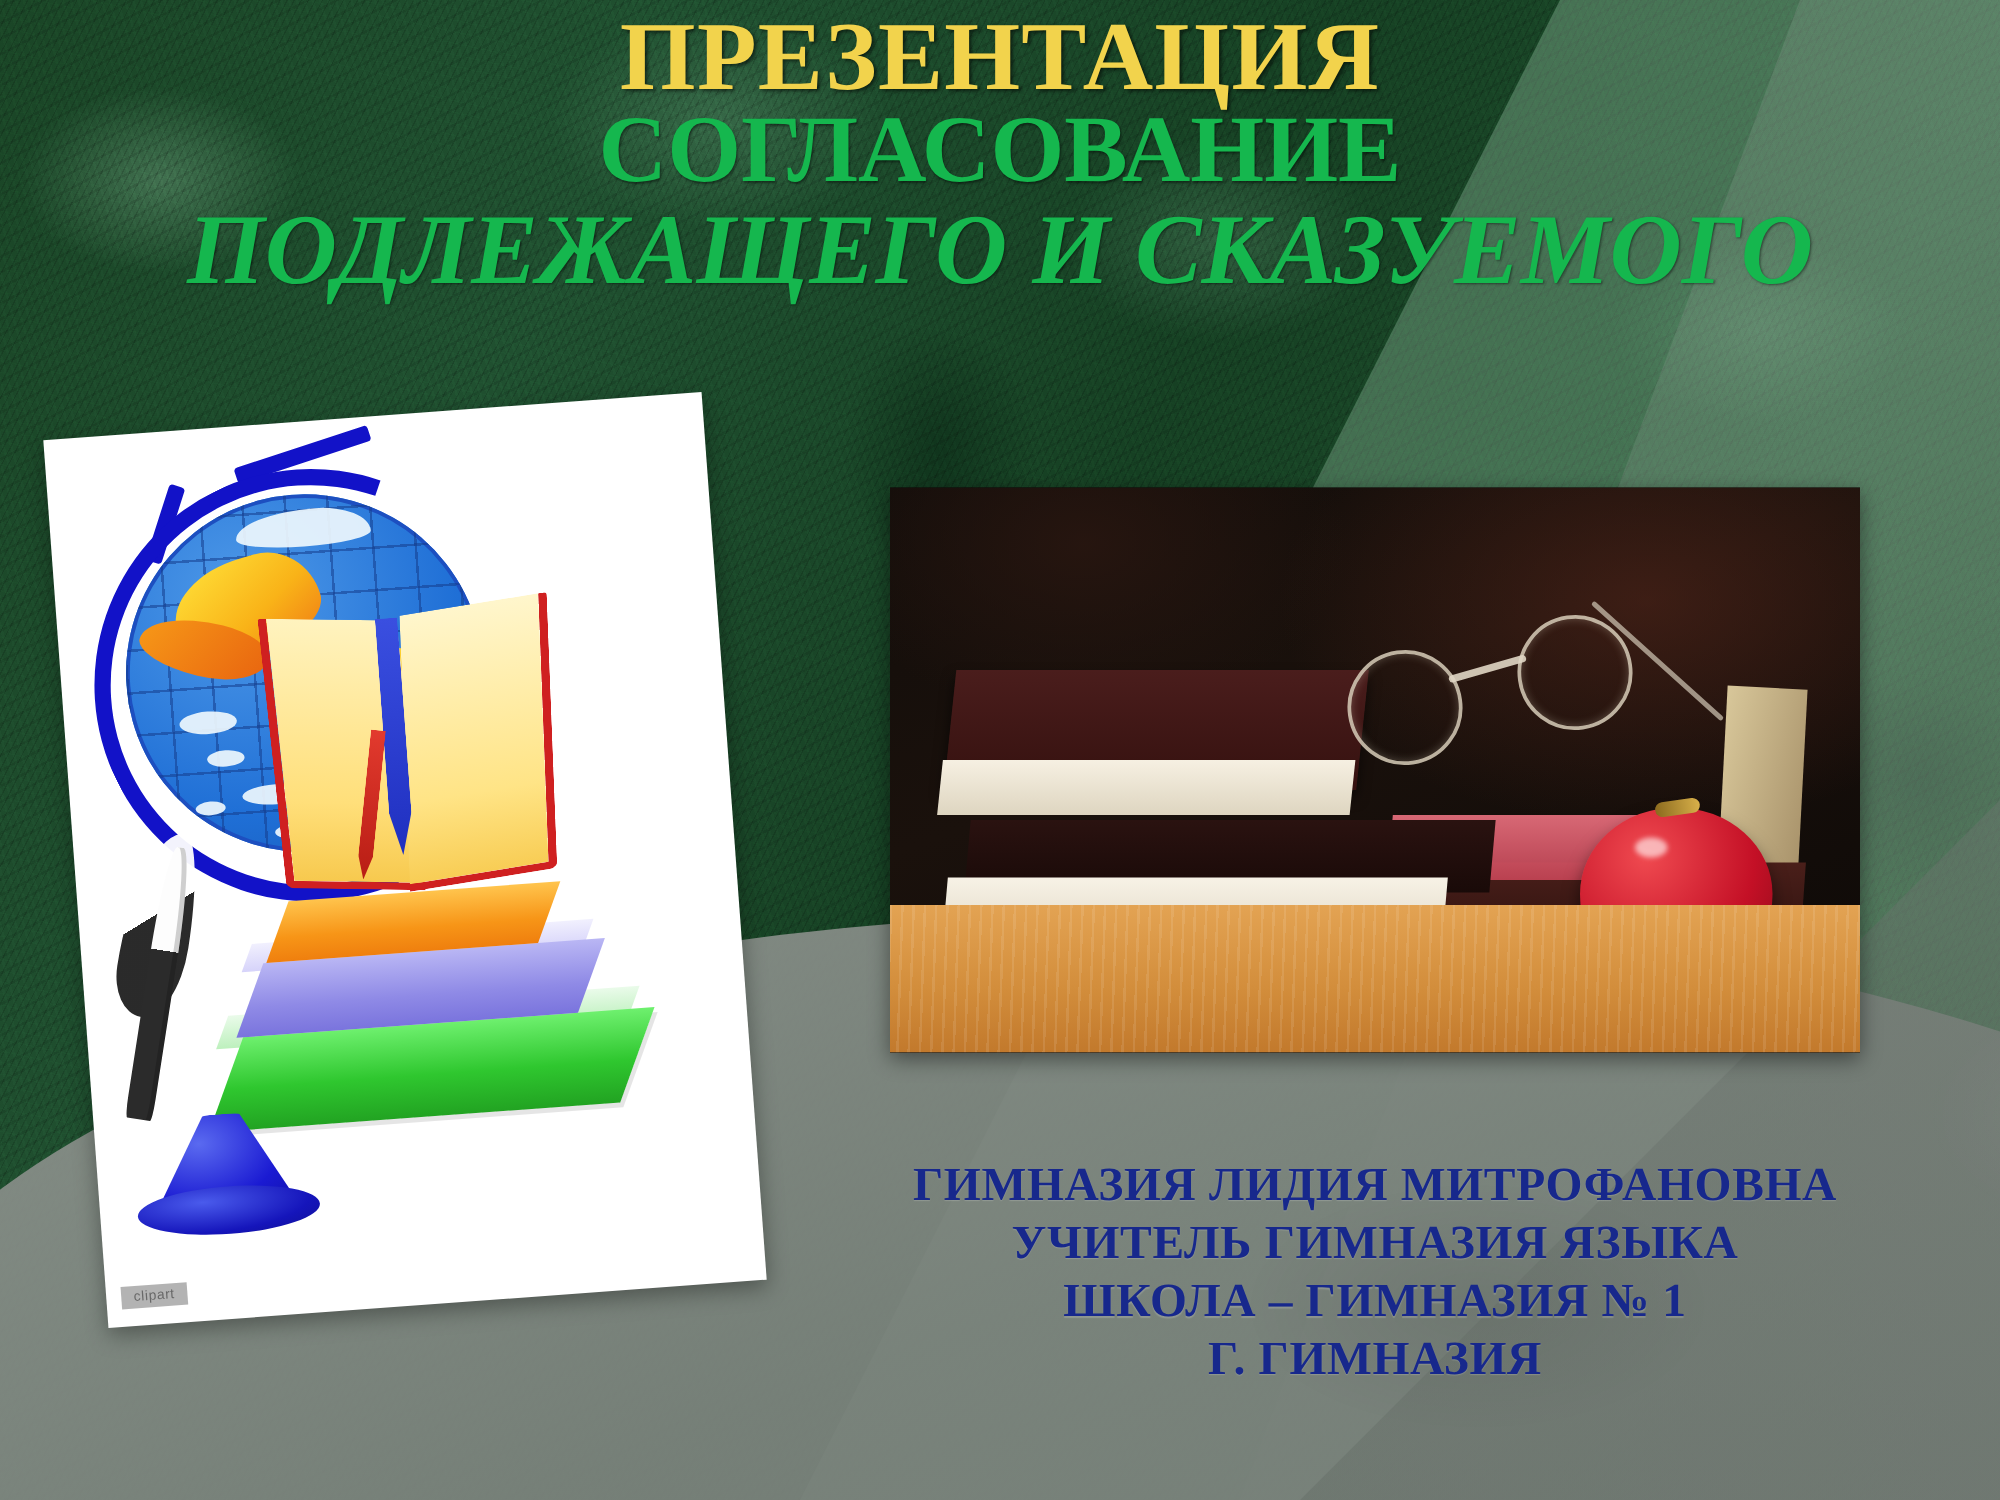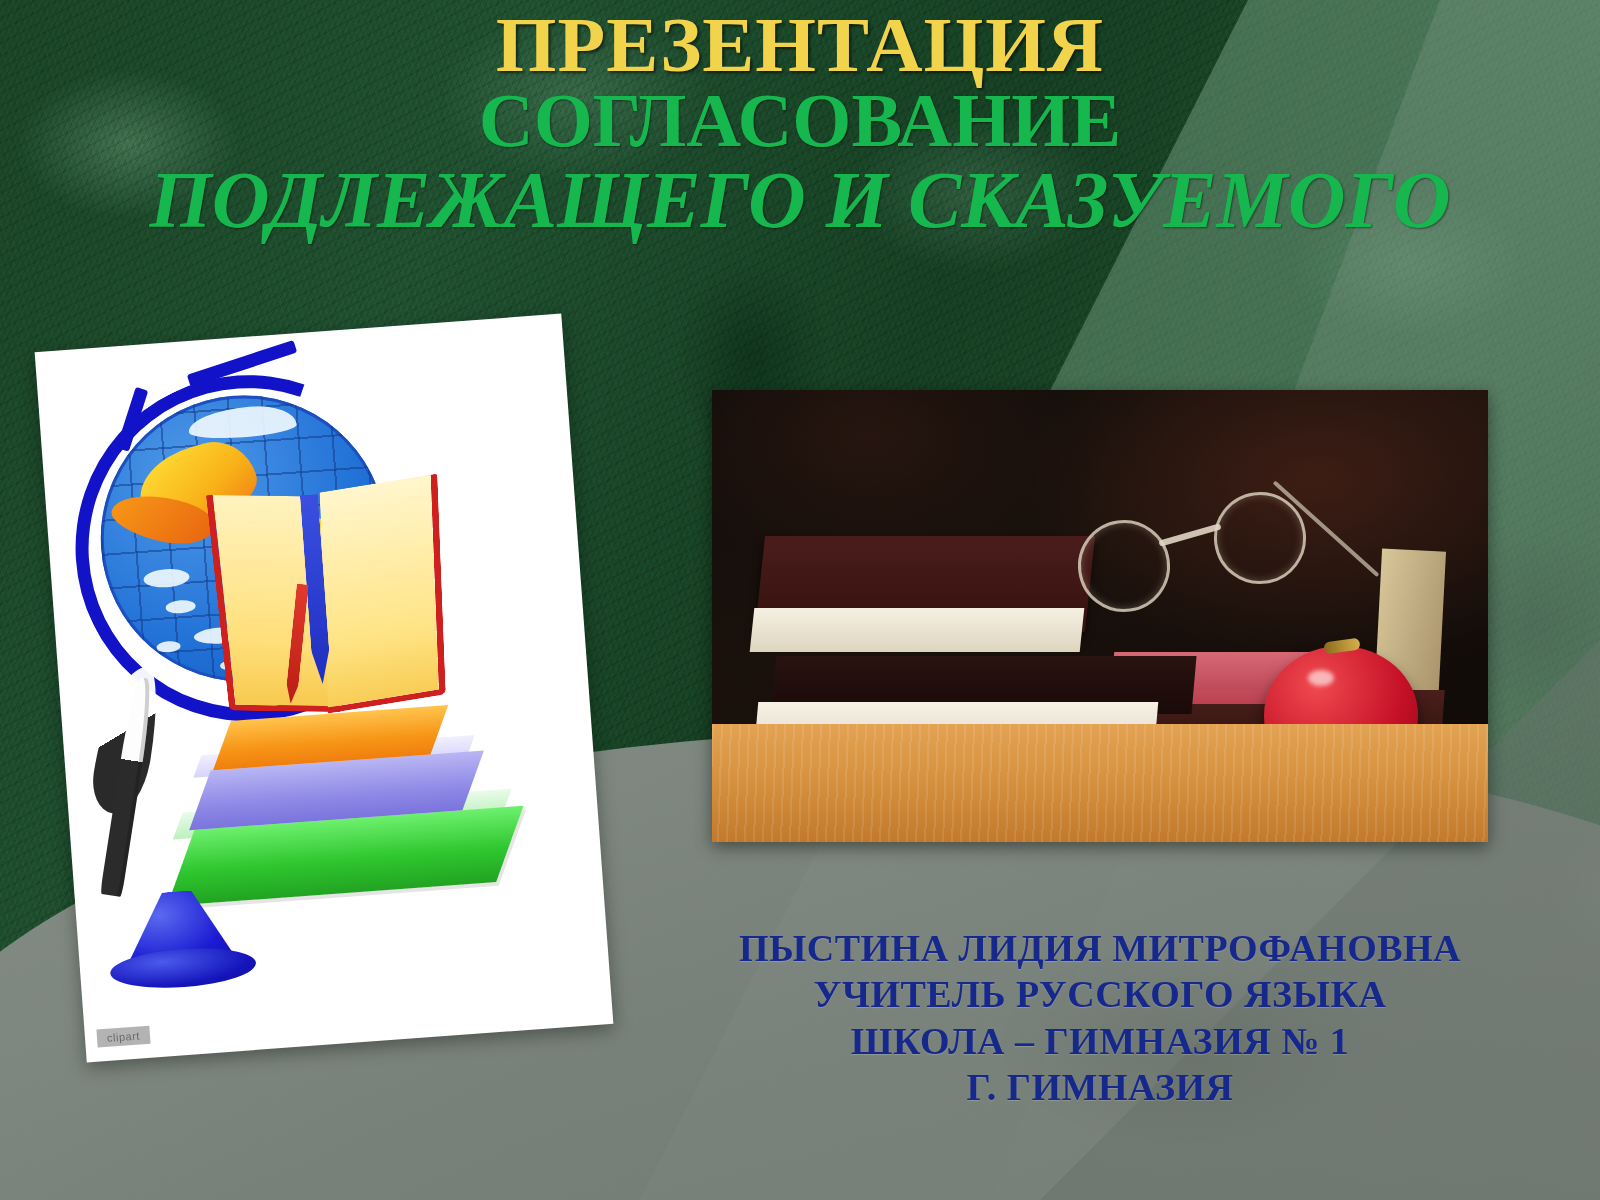--- a/index.html
+++ b/index.html
@@ -411,19 +411,19 @@
     <div class="apple-hl"></div>
 
     <div class="ph-table"></div>
   </div>
 
   <div class="curve-band"></div>
   <div class="curve-band-tex"></div>
   <div class="right-wedge"></div>
 
   <div class="author">
-    <div>ПЫСТИНА ЛИДИЯ МИТРОФАНОВНА</div>
-    <div>УЧИТЕЛЬ  РУССКОГО ЯЗЫКА</div>
+    <div>ГИМНАЗИЯ ЛИДИЯ МИТРОФАНОВНА</div>
+    <div>УЧИТЕЛЬ  ГИМНАЗИЯ ЯЗЫКА</div>
     <div>ШКОЛА – ГИМНАЗИЯ № 1</div>
     <div>Г. ГИМНАЗИЯ</div>
   </div>
 
 </div>
 
 </body></html>

